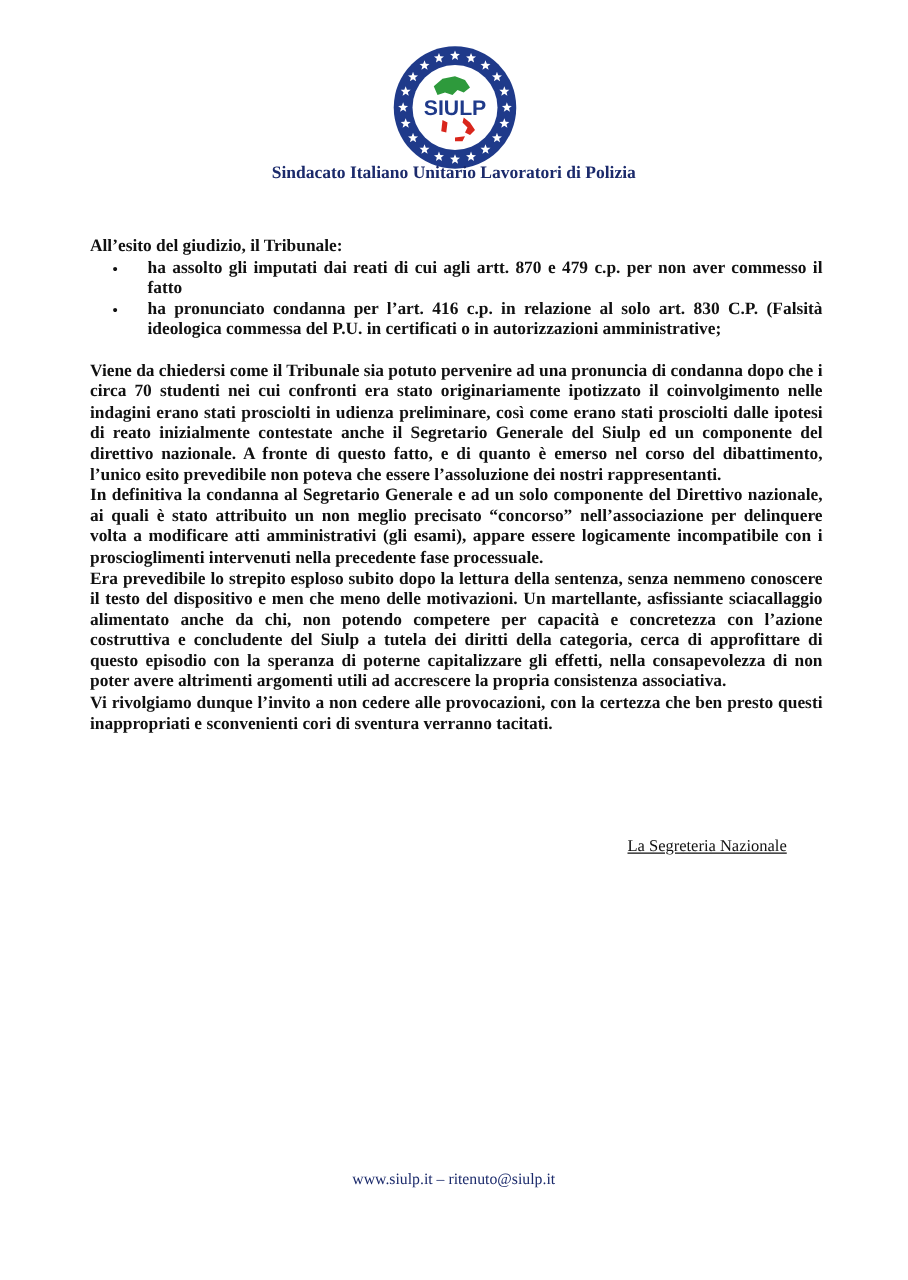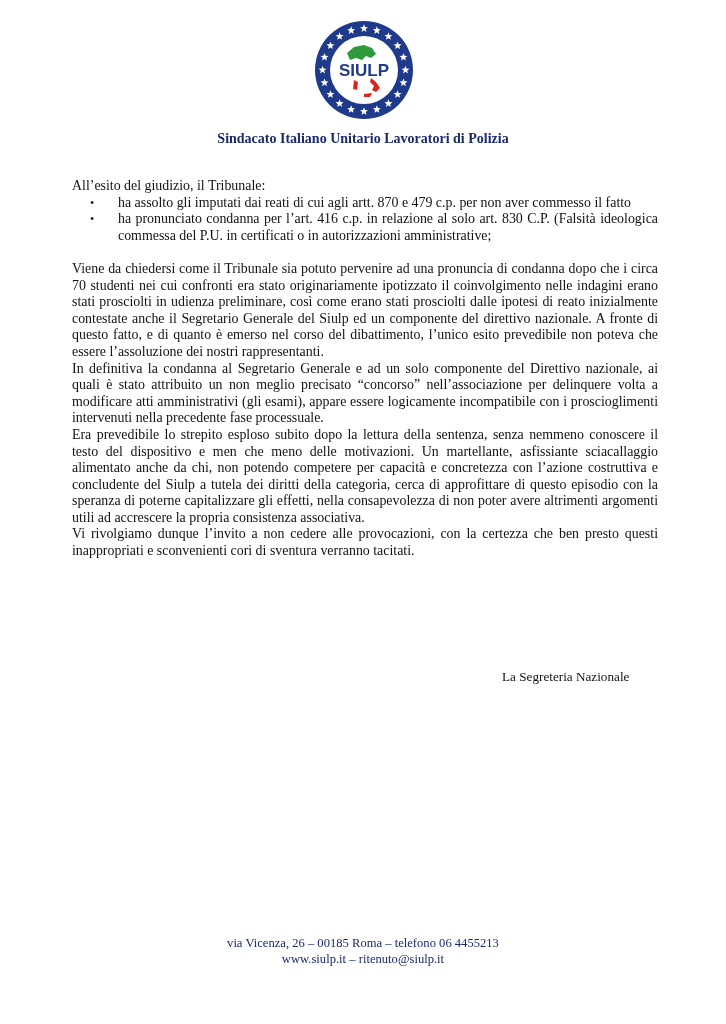--- a/index.html
+++ b/index.html
@@ -1,28 +1,28 @@
 <!DOCTYPE html>
 <html><head>
   <meta charset="utf-8">
   <style>
     html, body { margin: 0; padding: 0; background: #ffffff; }
     body { width: 726px; height: 1024px; position: relative; overflow: hidden;
            font-family: "Liberation Serif", serif; color: #111; }
-    .logo { position: absolute; left: 314px; top: 20px; width: 100px; height: 100px; }
+    .logo { position: absolute; left: 314px; top: 36px; width: 100px; height: 100px; }
     .org-header { position: absolute; left: 0; top: 131px; width: 726px; text-align: center;
                   color: #1b2a6b; font-weight: bold; font-size: 14px; line-height: 16px; }
-    .content { position: absolute; left: 72px; top: 178px; width: 586px;
-               font-size: 13.9px; line-height: 16.6px; text-align: justify; }
+    .content { position: absolute; left: 72px; top: 190px; width: 586px;
+               font-size: 13.9px; line-height: 16.6px; text-align: justify; font-weight: bold; }
     .content p { margin: 0; }
     .content ul { margin: 0; padding-left: 46px; list-style: none; }
     .content li { position: relative; }
     .content li .bullet { position: absolute; left: -28px; top: 0; font-size: 12px; }
     .gap { height: 16.6px; }
-    .signature { position: absolute; left: 502px; top: 669px; font-size: 13.2px; }
+    .signature { position: absolute; left: 502px; top: 669px; font-size: 13.2px; text-decoration: underline; }
     .footer { position: absolute; left: 0; top: 936px; width: 726px; text-align: center;
               color: #1b2a6b; font-size: 12.6px; line-height: 15.5px; }
   </style>
 </head>
 <body>
 
 <div class="logo">
   <svg width="100" height="100" viewBox="0 0 100 100">
     <circle cx="50" cy="50" r="49" fill="#1f3a8a"></circle>
     <circle cx="50" cy="50" r="34" fill="#ffffff"></circle>
@@ -74,15 +74,14 @@
   <div class="gap"></div>
   <p>Viene da chiedersi come il Tribunale sia potuto pervenire ad una pronuncia di condanna dopo che i circa 70 studenti nei cui confronti era stato originariamente ipotizzato il coinvolgimento nelle indagini erano stati prosciolti in udienza preliminare, così come erano stati prosciolti dalle ipotesi di reato inizialmente contestate anche il Segretario Generale del Siulp ed un componente del direttivo nazionale. A fronte di questo fatto, e di quanto è emerso nel corso del dibattimento, l’unico esito prevedibile non poteva che essere l’assoluzione dei nostri rappresentanti.</p>
   <p>In definitiva la condanna al Segretario Generale e ad un solo componente del Direttivo nazionale, ai quali è stato attribuito un non meglio precisato “concorso” nell’associazione per delinquere volta a modificare atti amministrativi (gli esami), appare essere logicamente incompatibile con i proscioglimenti intervenuti nella precedente fase processuale.</p>
   <p>Era prevedibile lo strepito esploso subito dopo la lettura della sentenza, senza nemmeno conoscere il testo del dispositivo e men che meno delle motivazioni. Un martellante, asfissiante sciacallaggio alimentato anche da chi, non potendo competere per capacità e concretezza con l’azione costruttiva e concludente del Siulp a tutela dei diritti della categoria, cerca di approfittare di questo episodio con la speranza di poterne capitalizzare gli effetti, nella consapevolezza di non poter avere altrimenti argomenti utili ad accrescere la propria consistenza associativa.</p>
   <p>Vi rivolgiamo dunque l’invito a non cedere alle provocazioni, con la certezza che ben presto questi inappropriati e sconvenienti cori di sventura verranno tacitati.</p>
 </div>
 
 <div class="signature">La Segreteria Nazionale</div>
 
 <div class="footer">
-  <div>via Vicenza, 26 – 00185 Roma – telefono 06 4455213</div>
   <div>www.siulp.it – ritenuto@siulp.it</div>
 </div>
 
 </body></html>

